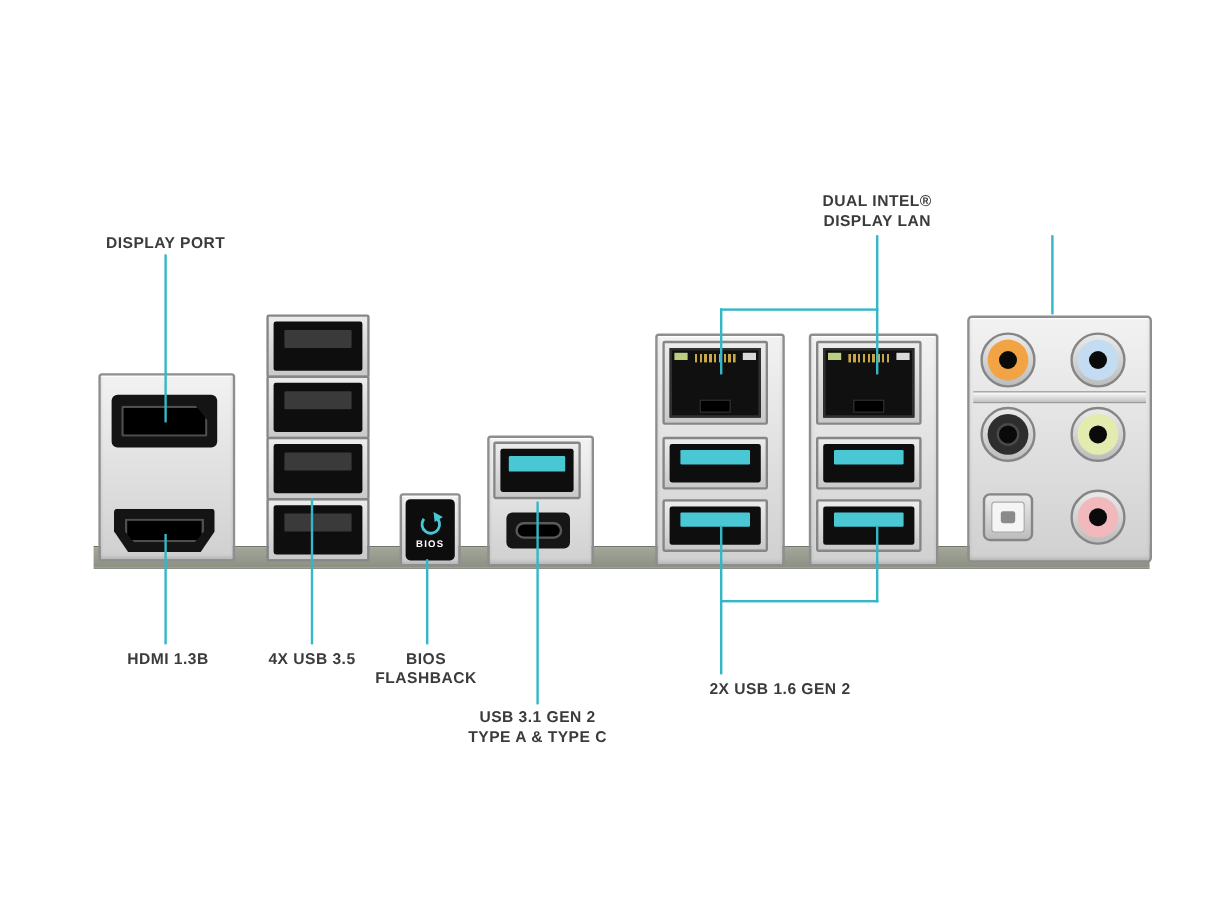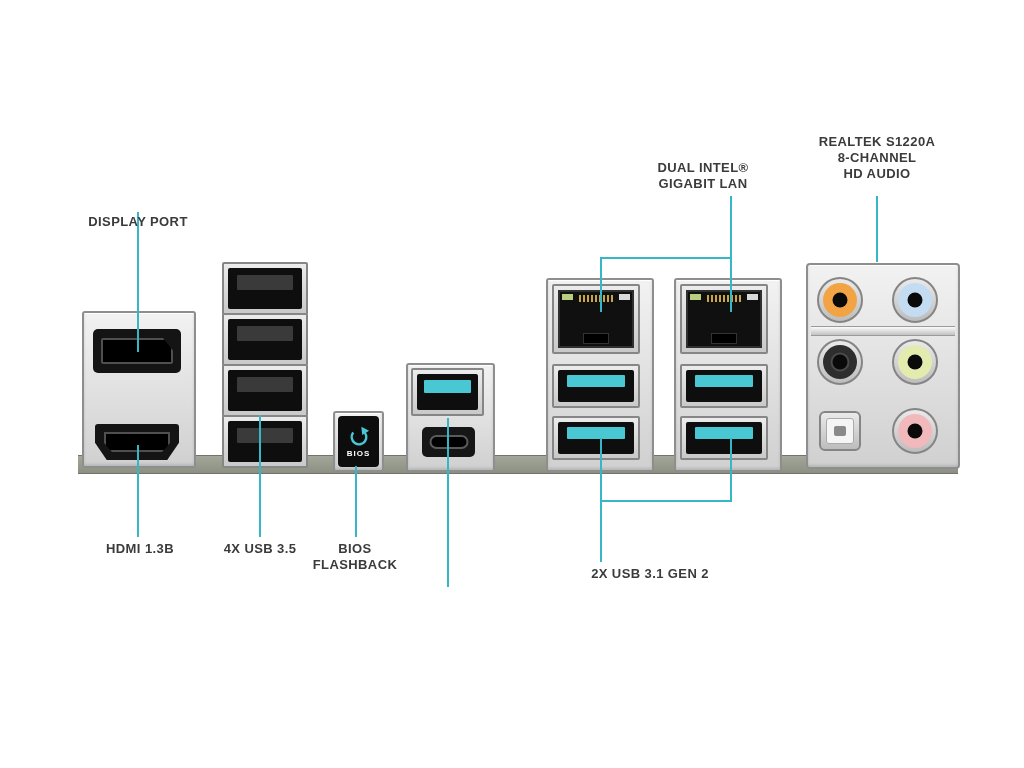--- a/index.html
+++ b/index.html
@@ -173,38 +173,37 @@
   <div class="leader" style="left:600px;top:257px;width:132px;height:2px;"></div>
   <div class="leader" style="left:600px;top:257px;width:2px;height:55px;"></div>
 
   <div class="leader" style="left:600px;top:438px;width:2px;height:64px;"></div>
   <div class="leader" style="left:730px;top:438px;width:2px;height:64px;"></div>
   <div class="leader" style="left:600px;top:500px;width:132px;height:2px;"></div>
   <div class="leader" style="left:600px;top:500px;width:2px;height:62px;"></div>
 
   <div class="leader" style="left:876px;top:196px;width:2px;height:66px;"></div>
 
-  <div class="label" style="left:58px;top:195px;width:160px;margin-top:19px;">DISPLAY PORT</div>
+  <div class="label" style="left:58px;top:195px;width:160px;">DISPLAY PORT</div>
 
   <div class="label" style="left:60px;top:541px;width:160px;">HDMI 1.3B</div>
 
   <div class="label" style="left:180px;top:541px;width:160px;">4X USB 3.5</div>
 
   <div class="label" style="left:275px;top:541px;width:160px;">
     <div>BIOS</div>
     <div>FLASHBACK</div>
   </div>
 
-
-  <div class="label" style="left:622px;top:160px;width:162px;">
+  <div class="label" style="left:368px;top:590px;width:160px;">
+    <div>USB 3.1 GEN 2</div>
+    <div>TYPE A &amp; TYPE C</div>
+  </div>
+
+  <div class="label" style="left:650px;top:160px;width:162px;">
     <div>DUAL INTEL®</div>
-    <div>GIGABIT LAN</div>
-  </div>
-
-  <div class="label" style="left:560px;top:566px;width:180px;">2X USB 3.1 GEN 2</div>
-
-  <div class="label" style="left:797px;top:134px;width:160px;">
-    <div>REALTEK S1220A</div>
-    <div>8-CHANNEL</div>
-    <div>HD AUDIO</div>
-  </div>
+    <div>DISPLAY LAN</div>
+  </div>
+
+  <div class="label" style="left:560px;top:566px;width:180px;">2X USB 1.6 GEN 2</div>
+
 
 </div>
 
 </body></html>

